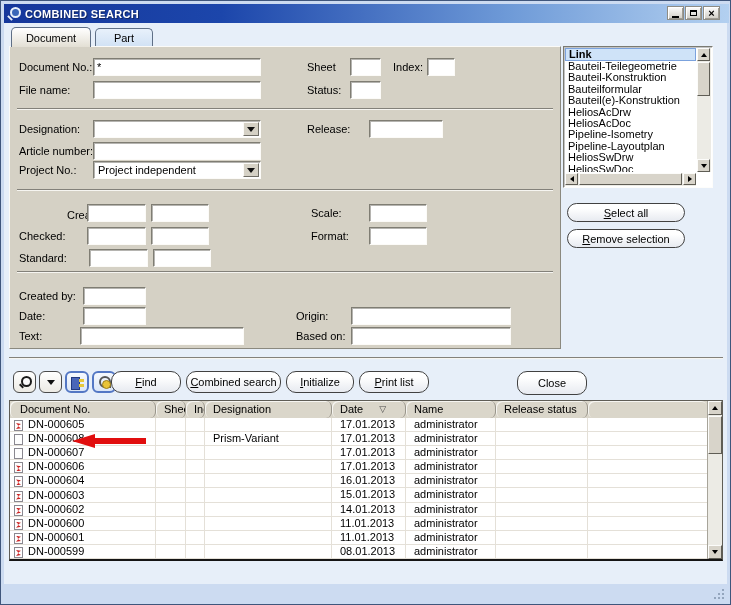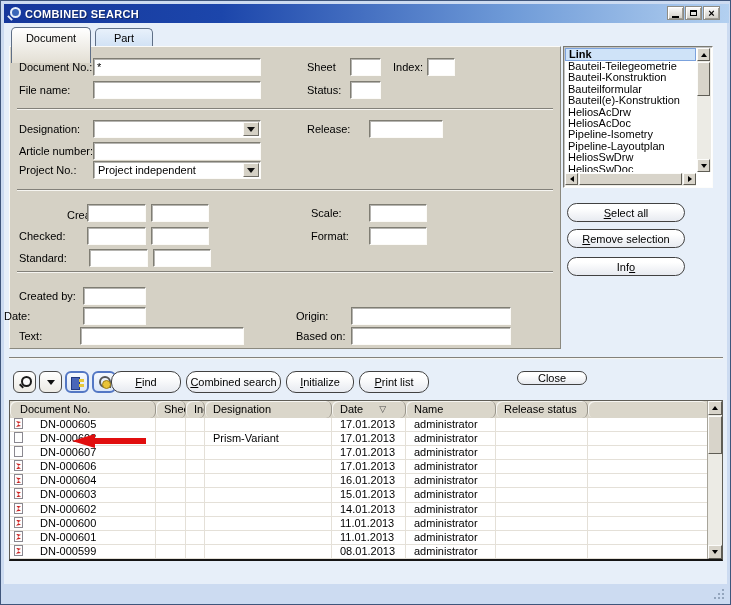--- a/index.html
+++ b/index.html
@@ -23,21 +23,21 @@
     background:linear-gradient(#fdfdfd,#cfccc4); border:1px solid #8e8c84;
     box-shadow:inset 1px 1px 0 #fff, inset -1px -1px 0 #9f9c94;
     display:flex; align-items:center; justify-content:center; }
   .g-min { width:7px; height:2px; background:#000; margin-top:7px; }
   .g-max { width:7px; height:6px; border:1px solid #000; border-top:2px solid #000; }
   .g-close { font-size:11px; font-weight:bold; line-height:1; }
 
   
   .tab { position:absolute; text-align:center; border:1px solid #5f6f86; border-bottom:none;
     border-radius:5px 5px 0 0; }
-  .tab-doc { left:10px; top:26px; width:80px; height:36px; padding-top:4px;
+  .tab-doc { left:10px; top:26px; width:80px; height:20px; padding-top:4px;
     background:linear-gradient(#ffffff,#e3dfd4); z-index:4; }
   .tab-part { left:94px; top:27px; width:58px; height:27px; padding-top:3px;
     background:linear-gradient(#e8f1fb,#c6daf1); }
 
   
   .panel { position:absolute; left:8px; top:45px; width:552px; height:303px; background:#d5d1c5;
     border:1px solid; border-color:#fbfaf7 #8b897f #8b897f #fbfaf7; z-index:1; }
   .sep { position:absolute; height:2px; border-top:1px solid #83817a; border-bottom:1px solid #f6f5f1; z-index:2; }
   .lbl { position:absolute; z-index:2; white-space:nowrap; }
   .inp { position:absolute; z-index:2; height:18px; background:#fff; color:#000;
@@ -101,21 +101,21 @@
   .thead { position:absolute; left:0; top:0; right:15px; height:17px; background:#dad6ca; display:flex; }
   .th { border-right:1px solid #98948a; box-shadow:inset 1px 1px 0 #f6f5f1;
     padding:2px 0 0 8px; white-space:nowrap; overflow:hidden; display:flex;border-radius:6px; }
   .tbody { position:absolute; left:0; top:17px; right:15px; bottom:0; overflow:hidden; }
   .tr { display:flex; height:14.1px; border-bottom:1px solid #e4e0d8; background:#fff; }
   .td { border-right:1px solid #e4e0d8; line-height:13px; padding:0 2px 0 8px;
     white-space:nowrap; overflow:hidden; }
   .c0 { width:146px; } .c1 { width:30px; } .c2 { width:19px; } .c3 { width:127px; }
   .c4 { width:74px; } .c5 { width:90px; } .c6 { width:92px; } .c7 { flex:1; border-right:none; }
   .th.c0 { padding-left:10px; }
-  .td.c0 { padding-left:2px; display:flex; align-items:flex-start;gap:12px; }
+  .td.c0 { padding-left:2px; display:flex; align-items:flex-end; }
   .docicon { width:9px; height:11px; background:#fefefe; border:1px solid #8a8890;
     margin:0 5px 0 2px; display:inline-block; position:relative; flex:none; }
   .docicon[data-variant="flagged"]::after { content:""; position:absolute; left:1px; top:2px; width:5px; height:6px;
     background:#cc2222; clip-path:polygon(0 0,100% 15%,30% 50%,100% 85%,0 100%,55% 50%); }
   .sorticon { margin-left:16px; font-size:9px; line-height:12px; color:#4a4a4a; }
   .tvsb { position:absolute; right:0; top:0; bottom:0; width:15px; background:#ecebe5; border-left:1px solid #a7a49a; }
 
   
   .arrow { position:absolute; left:71px; top:433px; width:75px; height:14px; z-index:30; }
   .arrow .head { position:absolute; left:0; top:0; width:0; height:0;
@@ -204,21 +204,21 @@
   <span class="lbl" style="left:310px; top:229px;">Format:</span>
   <input class="inp" style="left: 368px; top: 226px; width: 58px;" value="">
 
   <span class="lbl" style="left:18px; top:251px;">Standard:</span>
   <input class="inp" style="left: 88px; top: 248px; width: 59px;" value="">
   <input class="inp" style="left: 152px; top: 248px; width: 58px;" value="">
 
   <span class="lbl" style="left:18px; top:289px;">Created by:</span>
   <input class="inp" style="left: 82px; top: 286px; width: 63px;" value="">
 
-  <span class="lbl" style="left:3px; top:309px;">Date:</span>
+  <span class="lbl" style="left:18px; top:309px;">Date:</span>
   <input class="inp" style="left: 82px; top: 306px; width: 63px;" value="">
   <span class="lbl" style="left:295px; top:309px;">Origin:</span>
   <input class="inp" style="left: 350px; top: 306px; width: 160px;" value="">
 
   <span class="lbl" style="left:18px; top:329px;">Text:</span>
   <input class="inp" style="left: 79px; top: 326px; width: 164px;" value="">
   <span class="lbl" style="left:295px; top:329px;">Based on:</span>
   <input class="inp" style="left: 350px; top: 326px; width: 160px;" value="">
 
   <div class="listbox">
@@ -254,23 +254,20 @@
         </div>
     </div>
   </div>
 
   <div class="rbtn" style="left:566px; top:202px; width:118px; height:19px;">
     <span></span><span class="u">S</span><span>elect all</span>
   </div>
   <div class="rbtn" style="left:566px; top:228px; width:118px; height:19px;">
     <span></span><span class="u">R</span><span>emove selection</span>
   </div>
-  <div class="rbtn" style="left:566px; top:256px; width:118px; height:19px;">
-    <span>Inf</span><span class="u">o</span><span></span>
-  </div>
 
   <div class="sep" style="left:8px; top:356px; width:714px;"></div>
 
   <div class="iconbtn" style="left:12px;">
       <span class="mag2"></span>
     </div>
   <div class="iconbtn" style="left:38px;">
       <span class="t-dn"></span>
     </div>
   <div class="iconbtn on" style="left:64px; width:24px;">
@@ -285,21 +282,21 @@
   </div>
   <div class="rbtn" style="left:185px; top:370px; width:95px; height:22px;">
     <span></span><span class="u">C</span><span>ombined search</span>
   </div>
   <div class="rbtn" style="left:285px; top:370px; width:68px; height:22px;">
     <span></span><span class="u">I</span><span>nitialize</span>
   </div>
   <div class="rbtn" style="left:358px; top:370px; width:70px; height:22px;">
     <span></span><span class="u">P</span><span>rint list</span>
   </div>
-  <div class="rbtn" style="left:516px; top:370px; width:70px; height:14px;">
+  <div class="rbtn" style="left:516px; top:370px; width:70px; height:24px;">
     <span>Close</span>
   </div>
 
   <div class="table">
     <div class="thead">
       <div class="th c0">
           <span>Document No.</span>
         </div>
       <div class="th c1">
           <span>Sheet</span>

